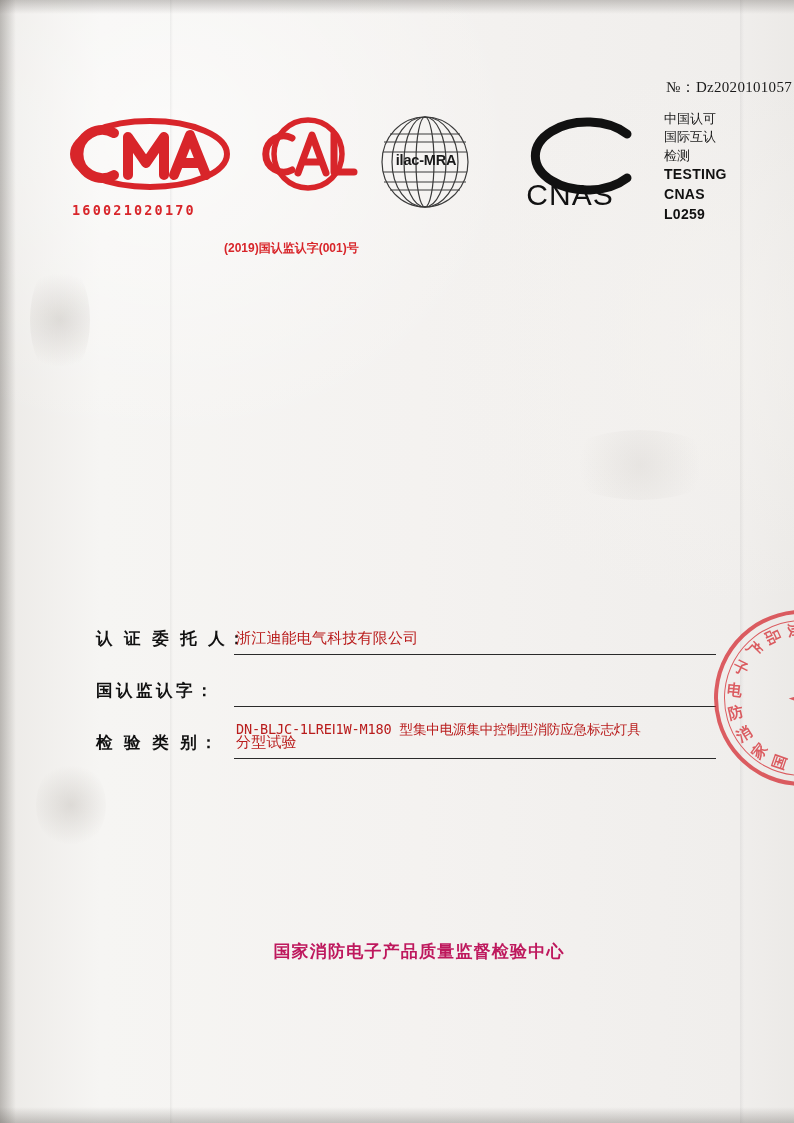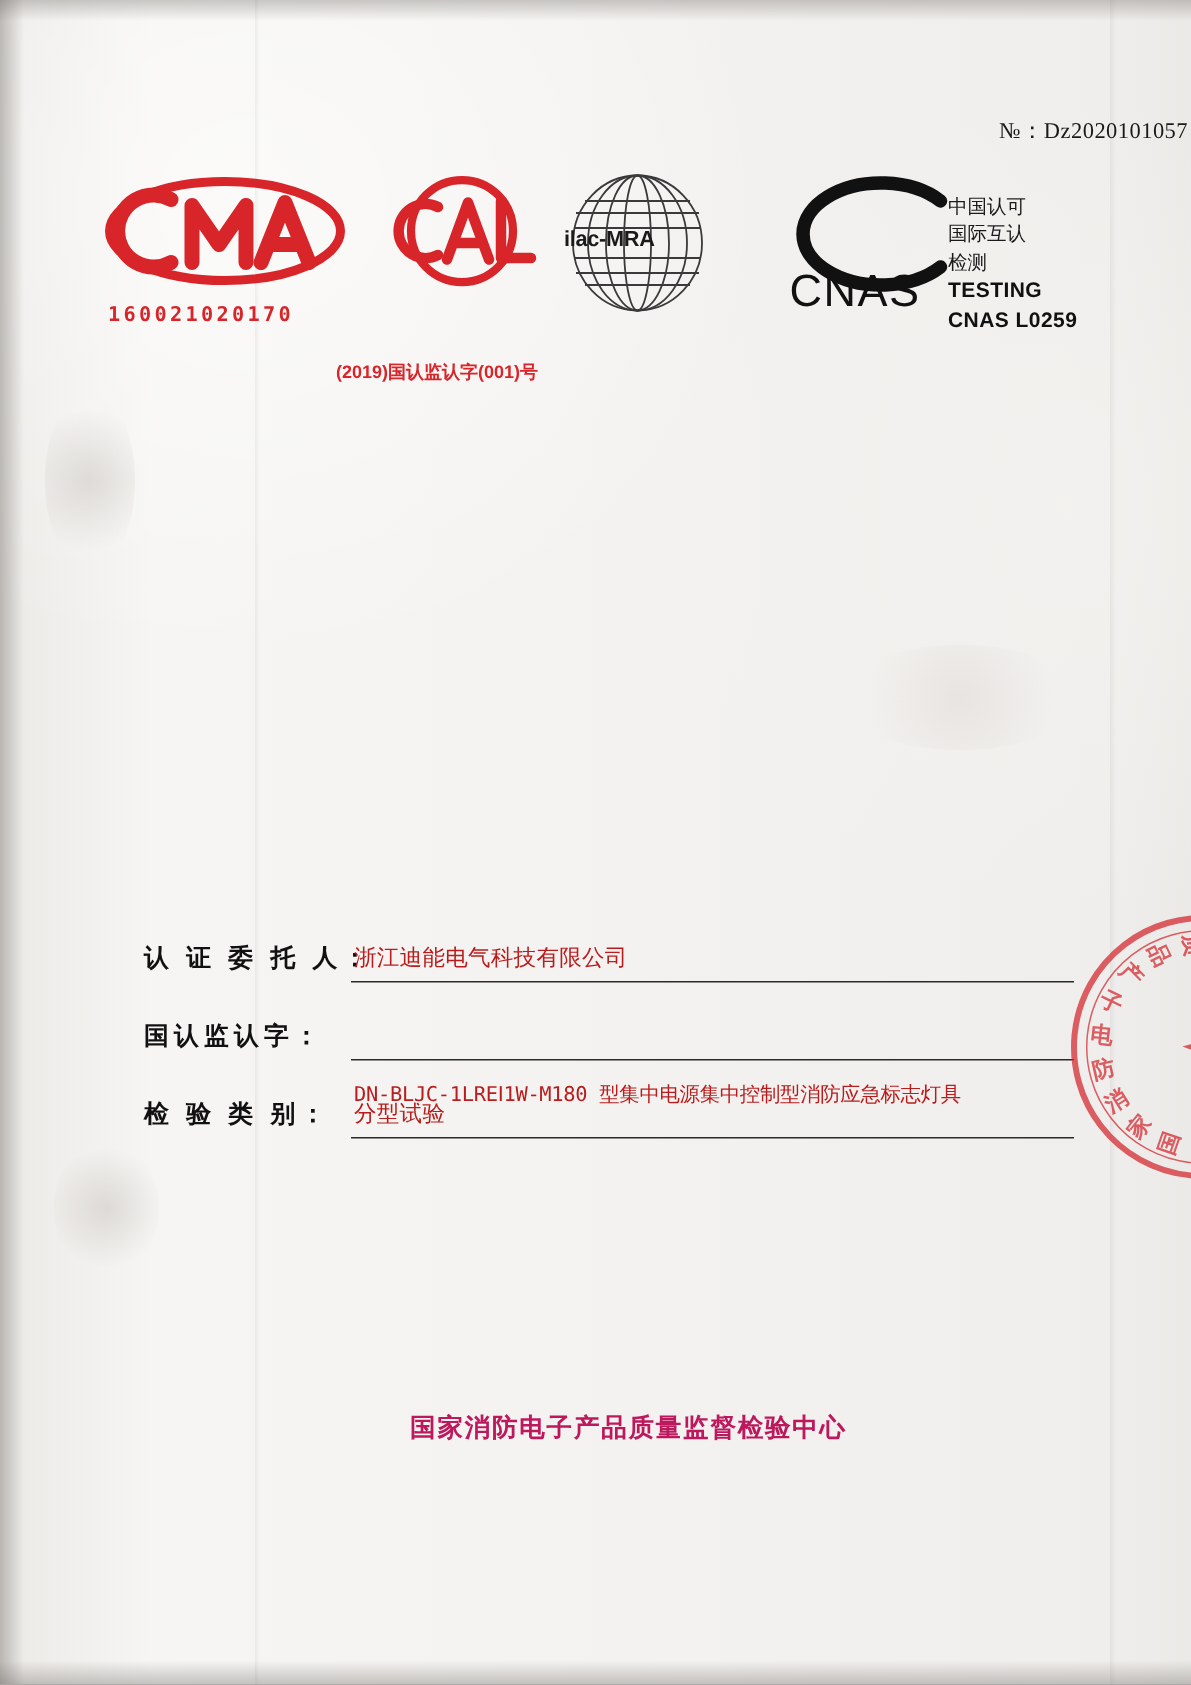--- a/index.html
+++ b/index.html
@@ -123,21 +123,21 @@
     left: 300px;
     top: 4px;
     width: 110px;
     height: 96px;
   }
   .ilac-text {
     position: absolute;
     left: 306px;
     top: 42px;
     width: 100px;
-    text-align: left;
+    text-align: center;
     font-size: 14.5px;
     font-weight: bold;
     color: #1a1a1a;
     letter-spacing: -0.2px;
   }
 
   
   .cnas {
     position: absolute;
     left: 430px;
@@ -153,24 +153,23 @@
     text-align: center;
     font-size: 30px;
     font-weight: normal;
     letter-spacing: 1px;
     color: #111;
     margin-top: 32px;
   }
 
   .cnas-lines {
     position: absolute;
-    left: 562px;
+    left: 594px;
     top: 0px;
     line-height: 1.42;
-    margin-top: 19px;
   }
   .cnas-lines .cn {
     font-size: 13px;
     color: #1a1a1a;
   }
   .cnas-lines .en {
     font-size: 14px;
     font-weight: bold;
     color: #111;
     letter-spacing: 0.3px;

